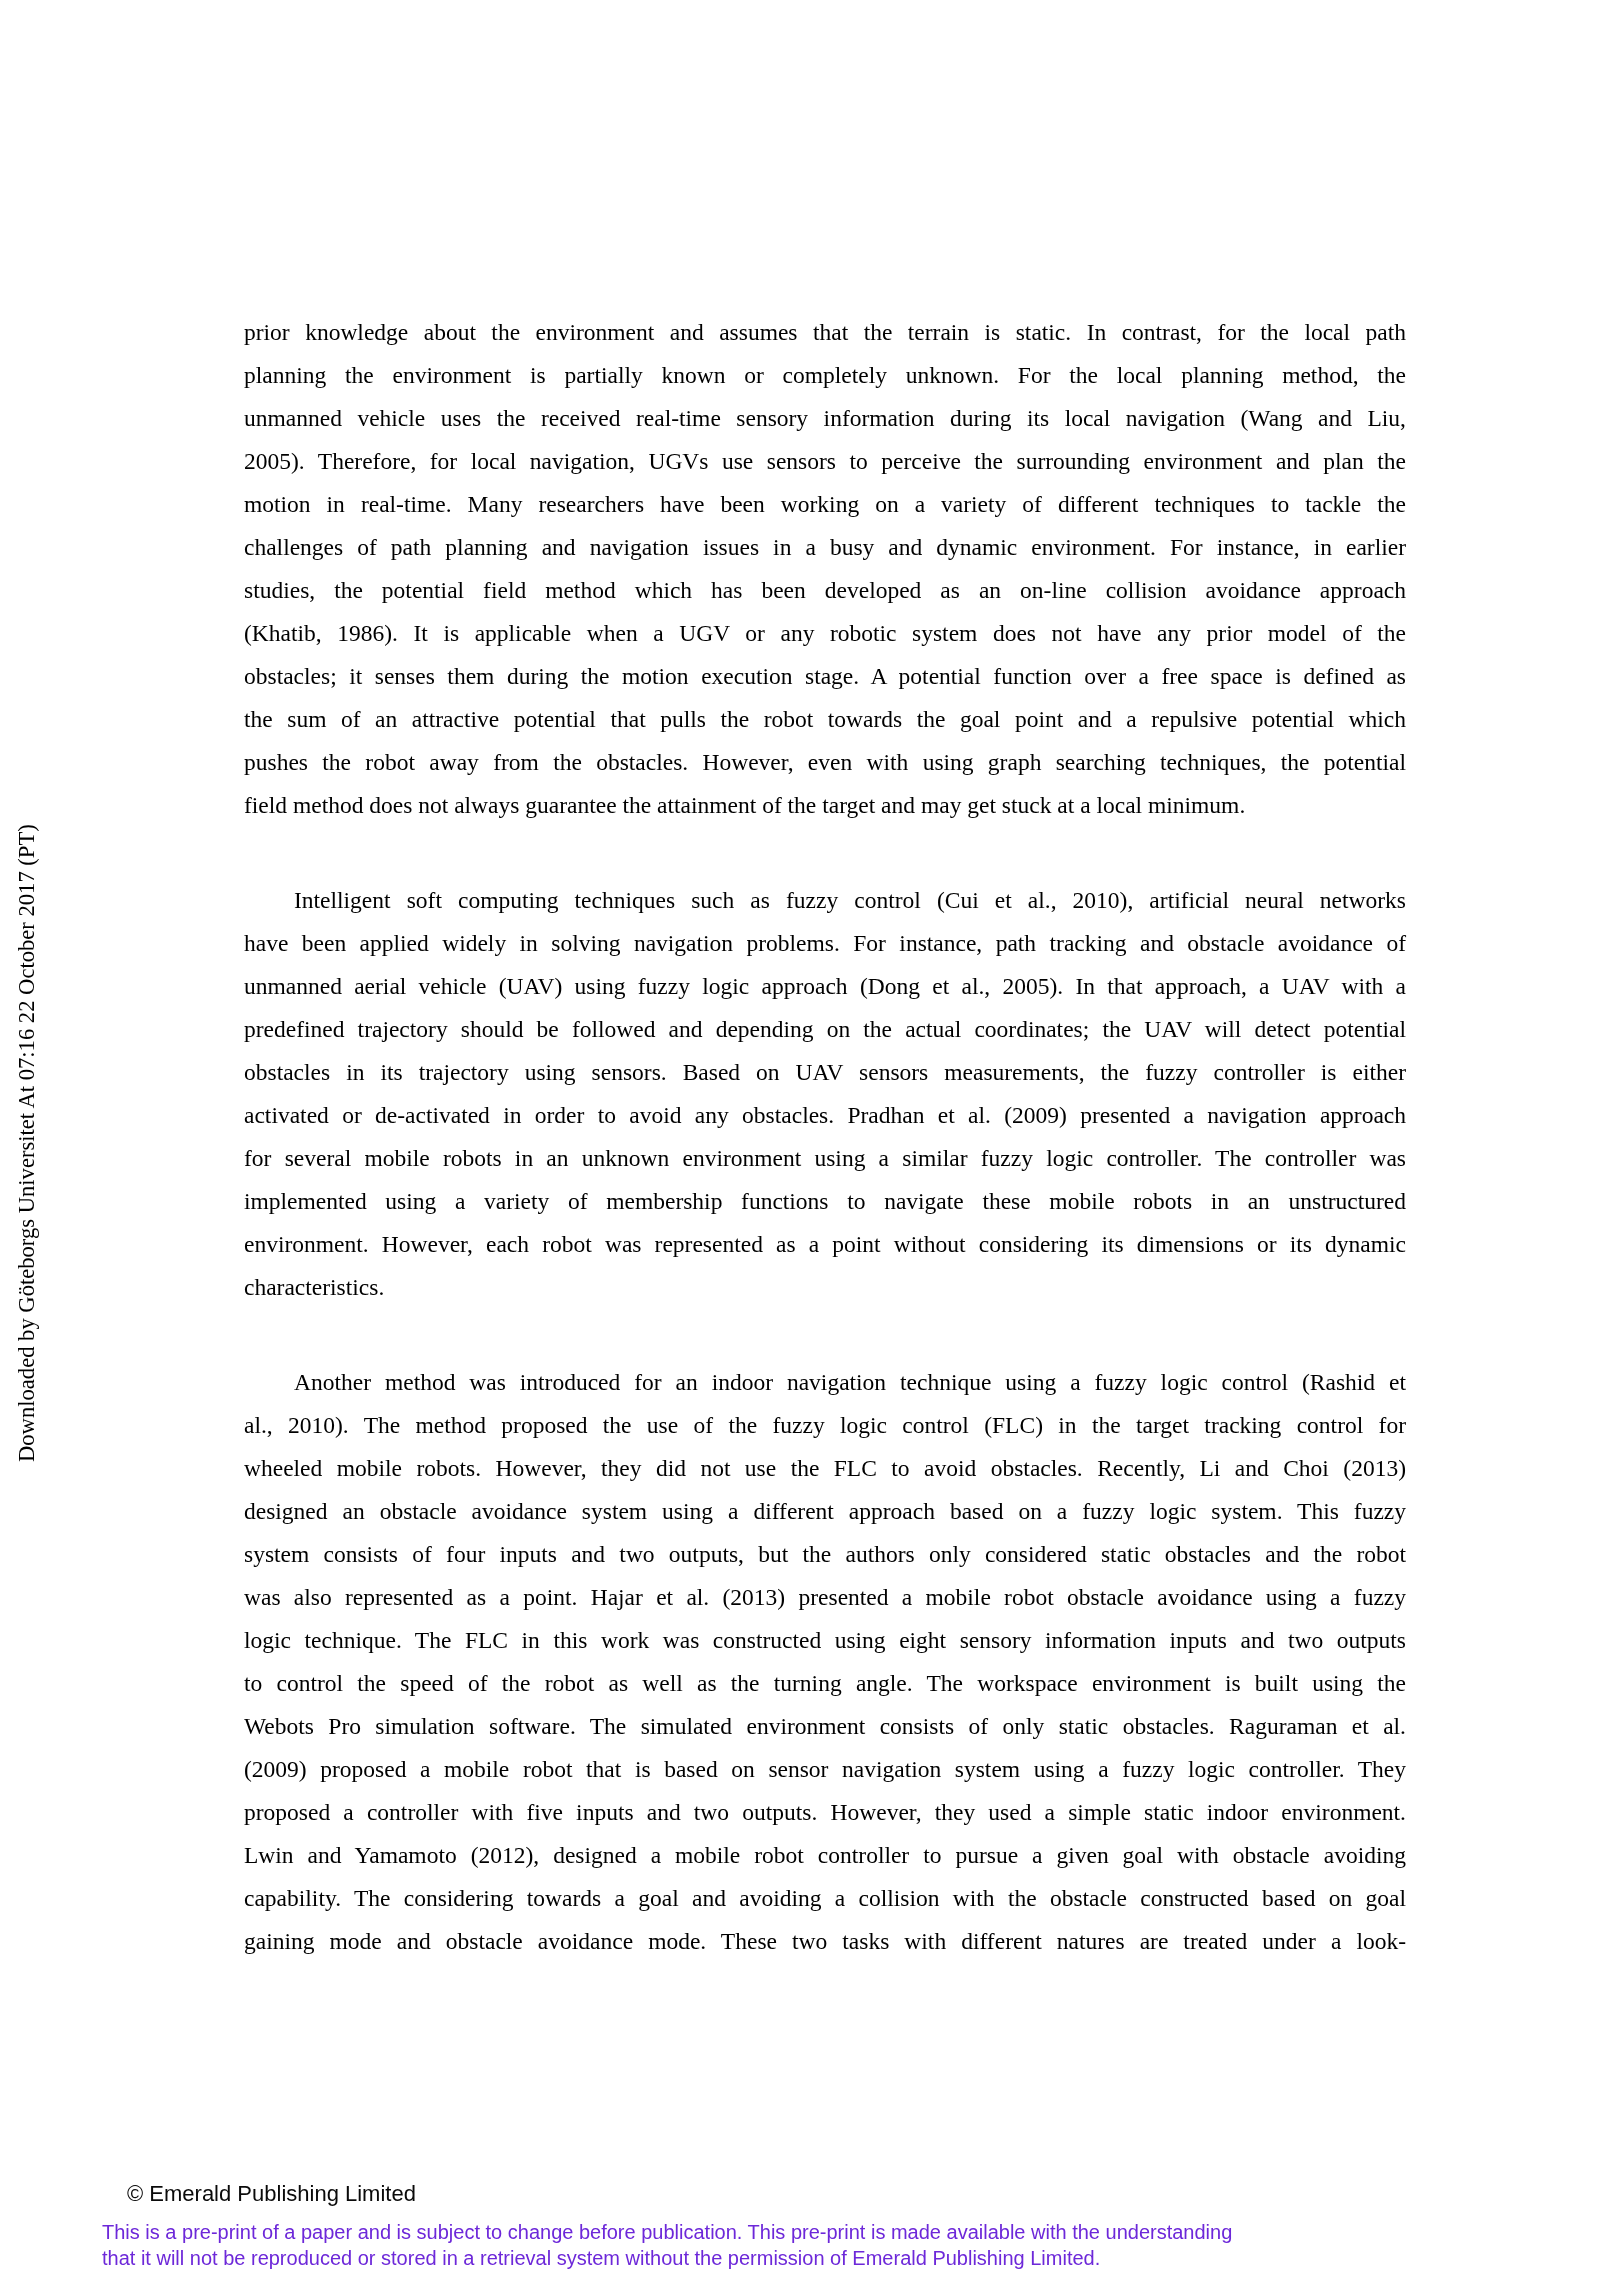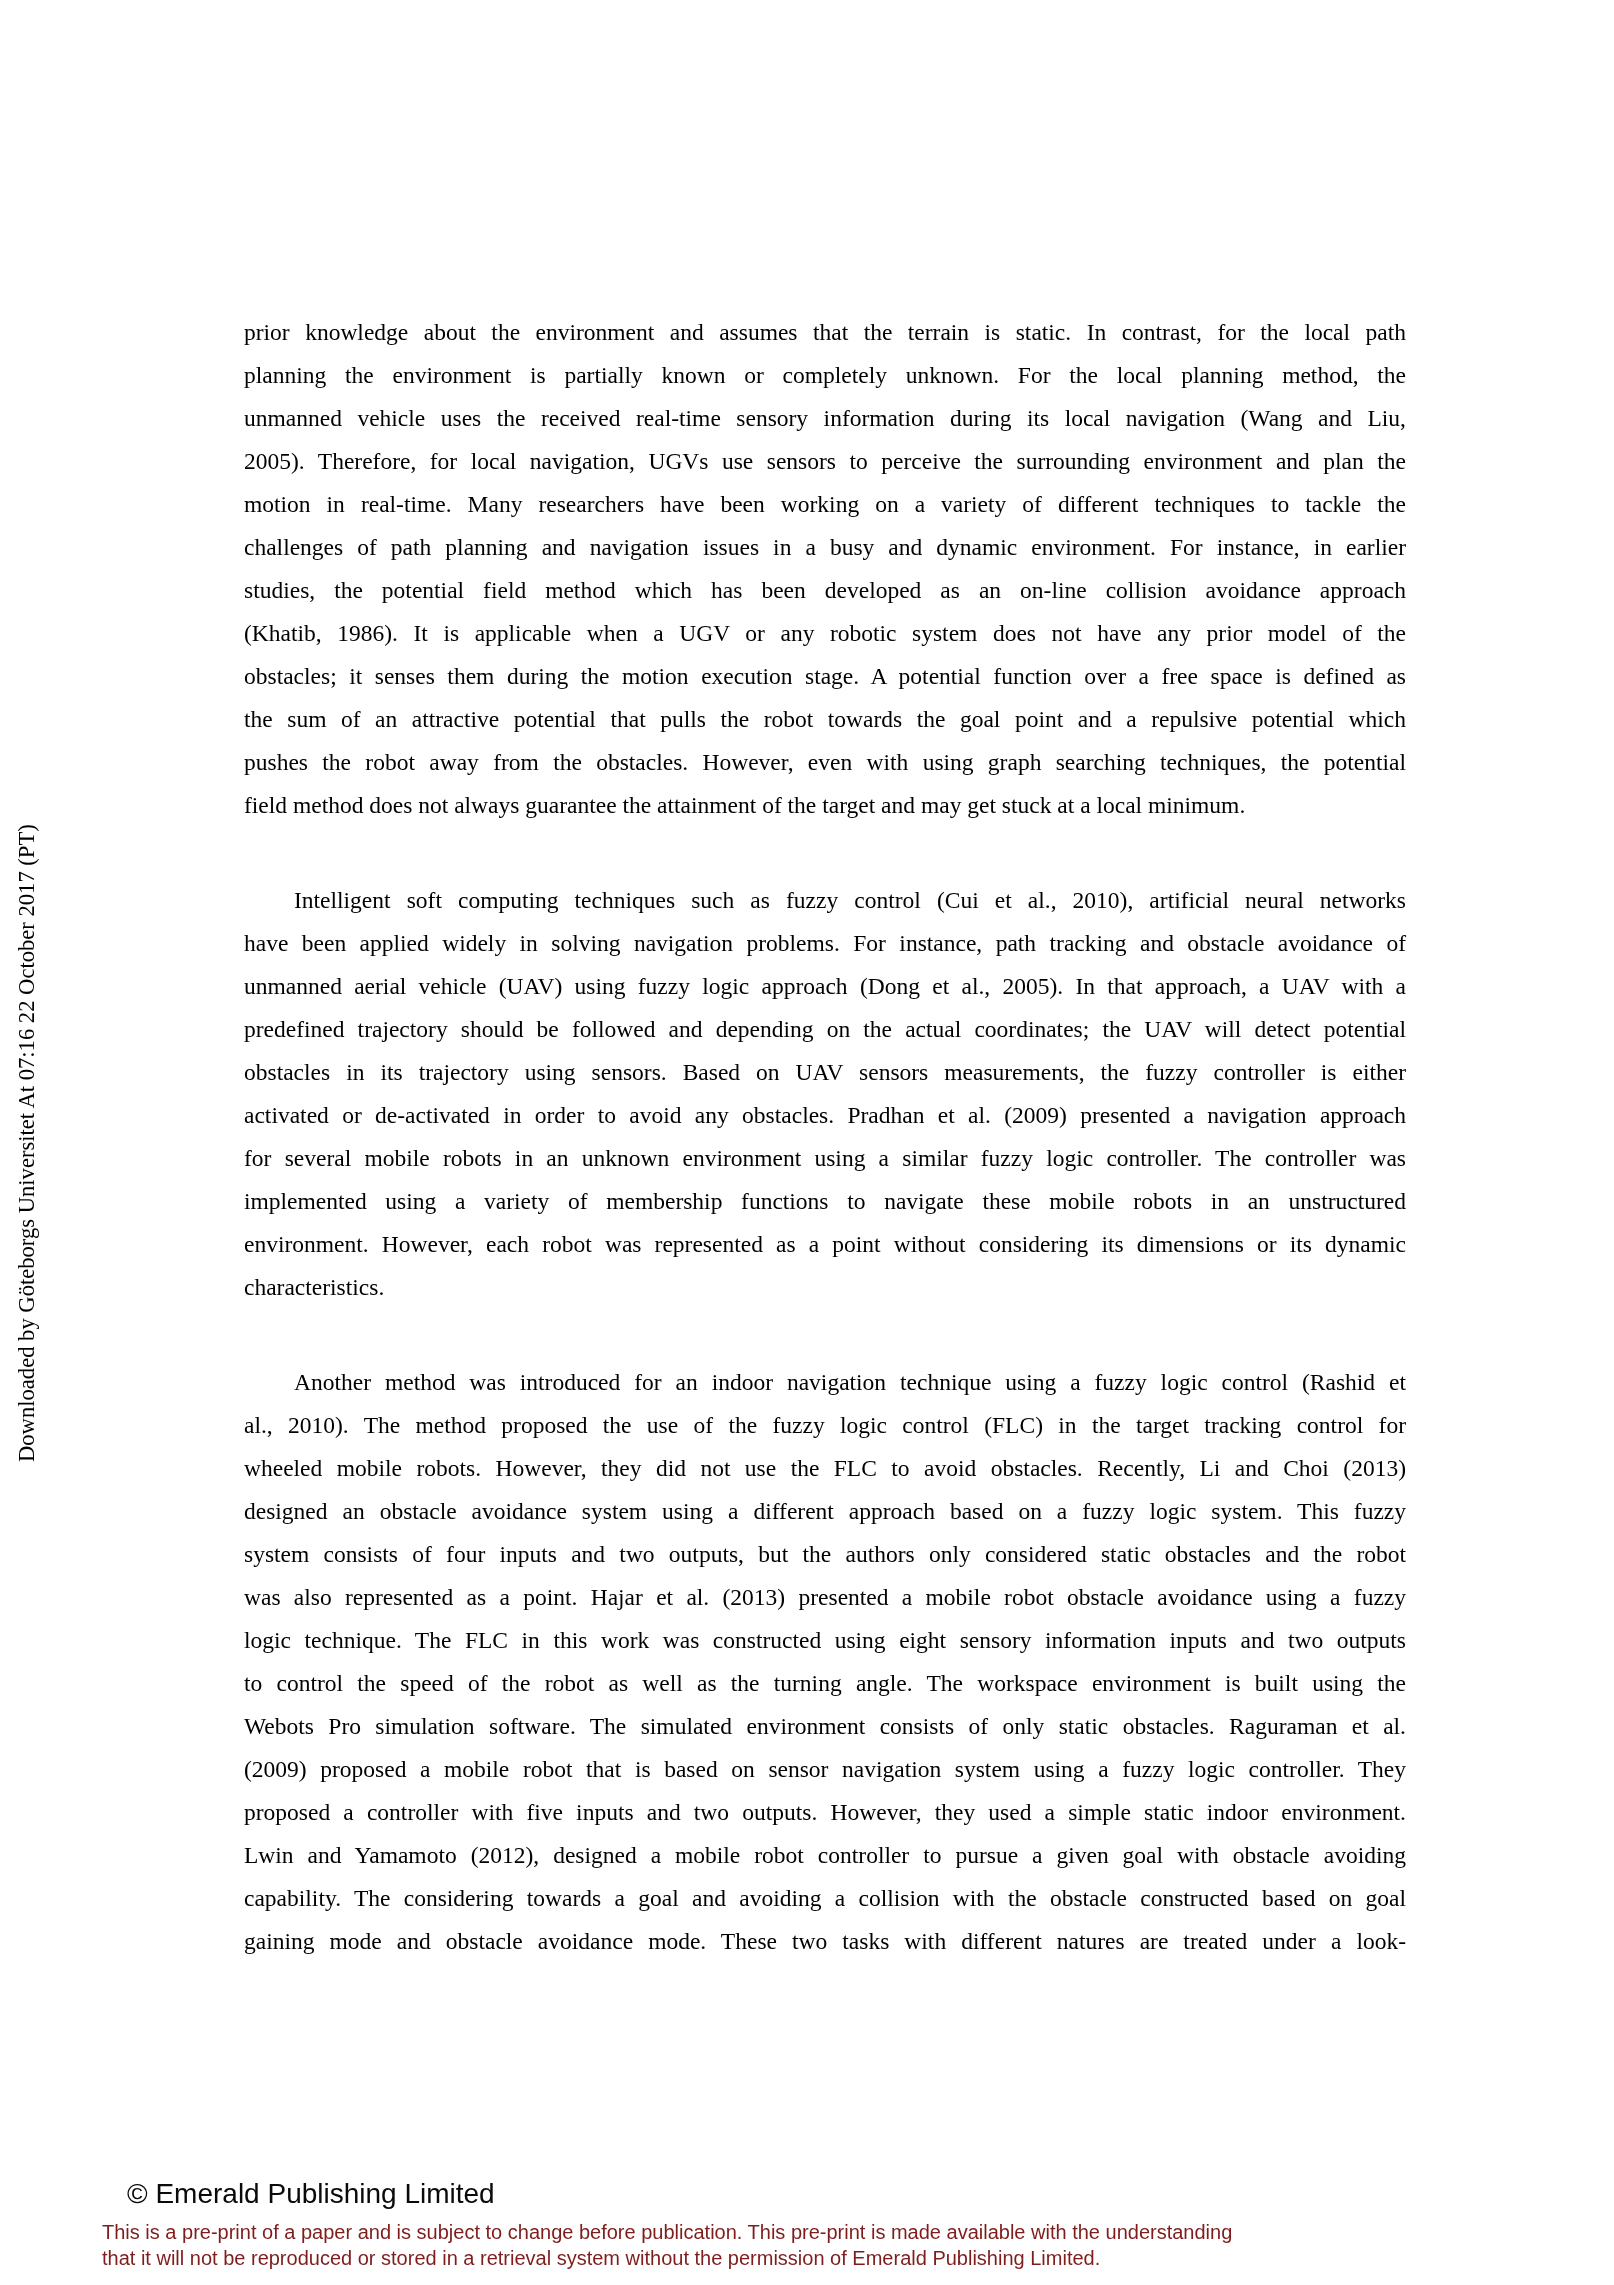--- a/index.html
+++ b/index.html
@@ -55,32 +55,32 @@
   .tline.last-left {
     text-align-last: left;
   }
 
   
   .footer-copyright {
     position: absolute;
     left: 127px;
     top: 2180px;
     font-family: "Liberation Sans", sans-serif;
-    font-size: 28px;
+    font-size: 22px;
     line-height: 27px;
     color: #0a0a0a;
   }
   .footer-disclaimer {
     position: absolute;
     left: 102px;
     top: 2219px;
     font-family: "Liberation Sans", sans-serif;
     font-size: 20px;
     line-height: 26px;
-    color: #7f1d1d;
+    color: #6d28d9;
   }
 </style>
 </head>
 <body>
 
 <div class="page">
 
   <div class="download-stamp">Downloaded by Göteborgs Universitet At 07:16 22 October 2017 (PT)</div>
 
   <div class="content" id="article-text">

